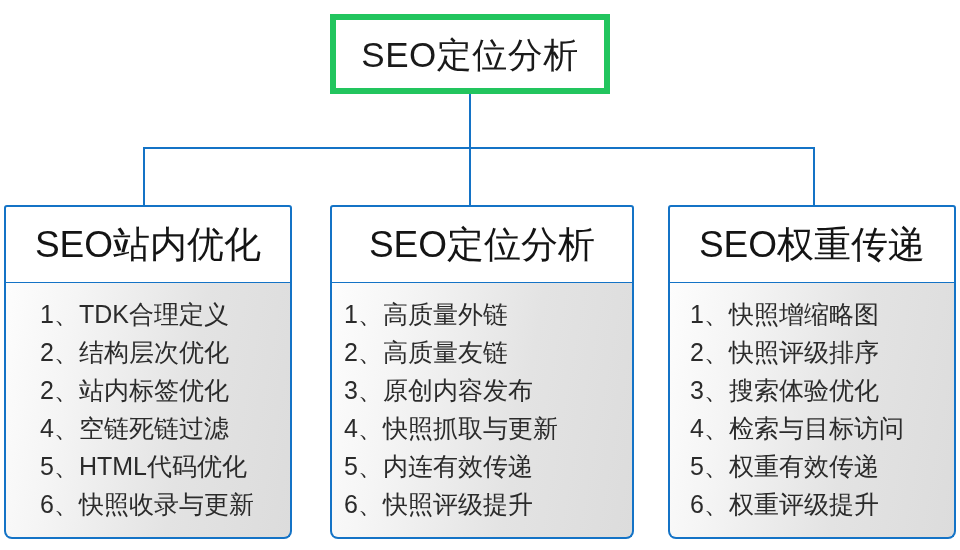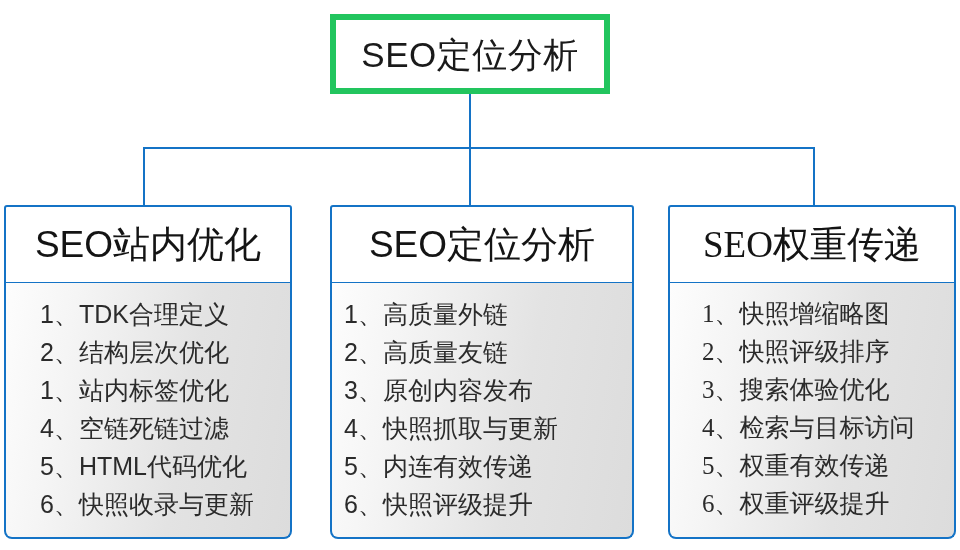--- a/index.html
+++ b/index.html
@@ -51,21 +51,21 @@
     white-space: nowrap;
   }
 
   
   .branch {
     position: absolute;
     top: 205px;
   }
   .branch-1 { left: 4px;   width: 288px; }
   .branch-2 { left: 330px; width: 304px; }
-  .branch-3 { left: 668px; width: 288px; font-family: Liberation Serif, serif; }
+  .branch-3 { left: 668px; width: 288px; }
 
   .branch-header {
     box-sizing: border-box;
     border: 2px solid #1473c6;
     border-bottom: 1px solid #1473c6;
     border-radius: 3px 3px 0 0;
     background: #ffffff;
     height: 78px;
     display: flex;
     align-items: center;
@@ -86,21 +86,21 @@
     background: linear-gradient(100deg, #fdfdfd 0%, #f5f5f5 22%, #e3e3e3 62%, #dcdcdc 100%);
     padding: 12px 0 14px 0;
     height: 256px;
   }
   .branch-list {
     list-style: none;
     margin: 0;
     padding: 0 0 0 34px;
   }
   .branch-2 .branch-list { padding-left: 12px; }
-  .branch-3 .branch-list { padding-left: 32px; }
+  .branch-3 .branch-list { padding-left: 20px; }
 
   .branch-list li {
     font-size: 25px;
     color: #2b2b2b;
     line-height: 38px;
     white-space: nowrap;
   }
 </style>
 </head>
 <body>
@@ -125,21 +125,21 @@
   </div>
 
   <div class="branch branch-1">
     <div class="branch-header">
       <span class="branch-title">SEO站内优化</span>
     </div>
     <div class="branch-body">
       <ul class="branch-list">
         <li>1、TDK合理定义</li>
         <li>2、结构层次优化</li>
-        <li>1、站内标签优化</li>
+        <li>2、站内标签优化</li>
         <li>4、空链死链过滤</li>
         <li>5、HTML代码优化</li>
         <li>6、快照收录与更新</li>
       </ul>
     </div>
   </div>
 
   <div class="branch branch-2">
     <div class="branch-header">
       <span class="branch-title">SEO定位分析</span>

